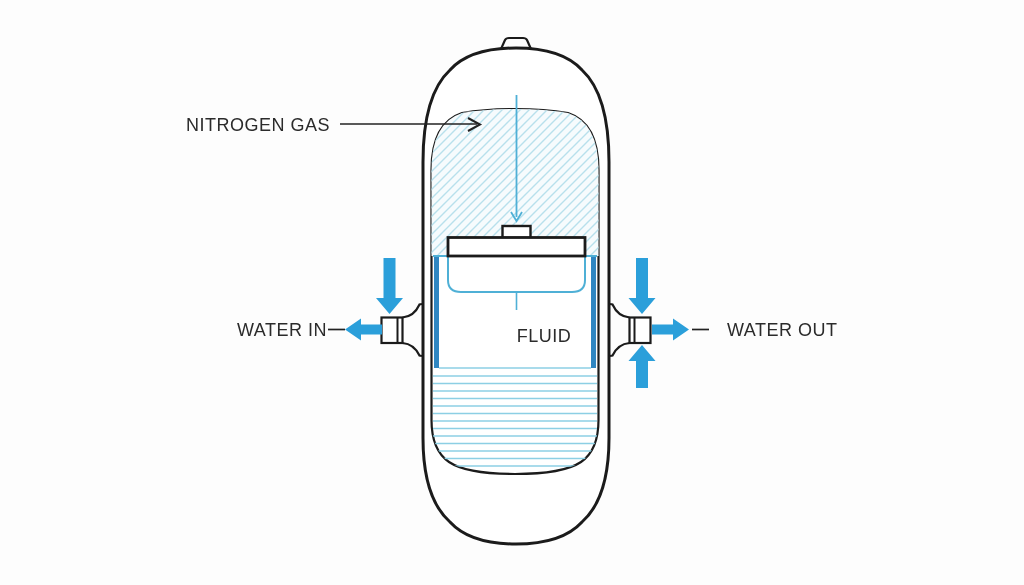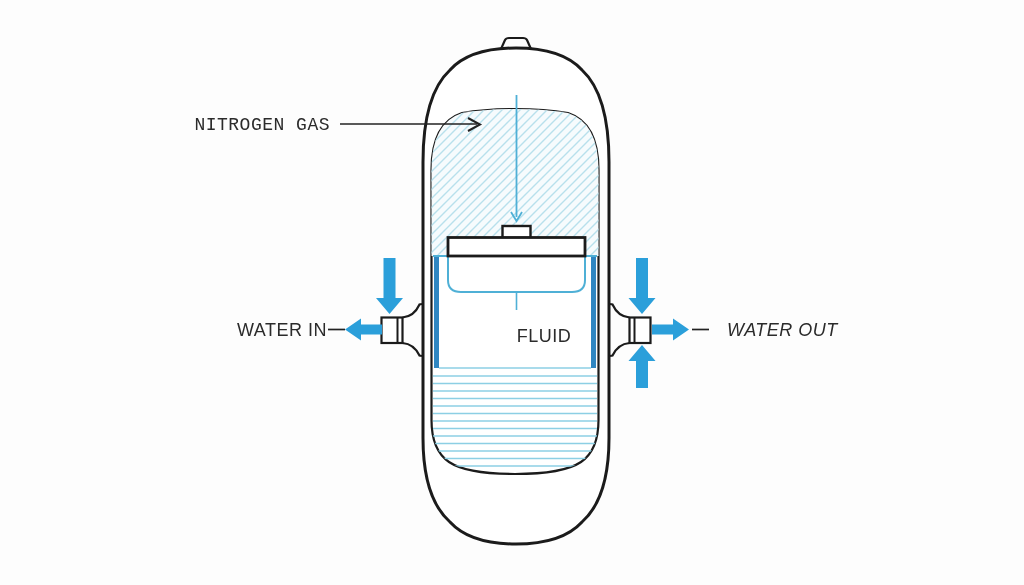--- a/index.html
+++ b/index.html
@@ -15,23 +15,23 @@
   }
   .canvas svg{position:absolute;left:0;top:0;}
   .diagram-label{
     position:absolute;
     font-size:18px;
     line-height:18px;
     letter-spacing:0.5px;
     color:#2b2b2b;
     white-space:nowrap;
   }
-  .lbl-nitrogen{left:150px;top:116px;width:180px;text-align:right;font-family:Liberation Mono, monospace;}
+  .lbl-nitrogen{left:150px;top:116px;width:180px;text-align:right;}
   .lbl-water-in{left:237px;top:321px;}
-  .lbl-water-out{left:727px;top:321px;font-style:italic;}
+  .lbl-water-out{left:727px;top:321px;}
   .lbl-fluid{left:544px;top:327px;transform:translateX(-50%);}
 </style>
 </head>
 <body>
 
 <div class="canvas">
 
   <svg width="1024" height="585" viewBox="0 0 1024 585">
     <defs>
       <clipPath id="vesselClip">

